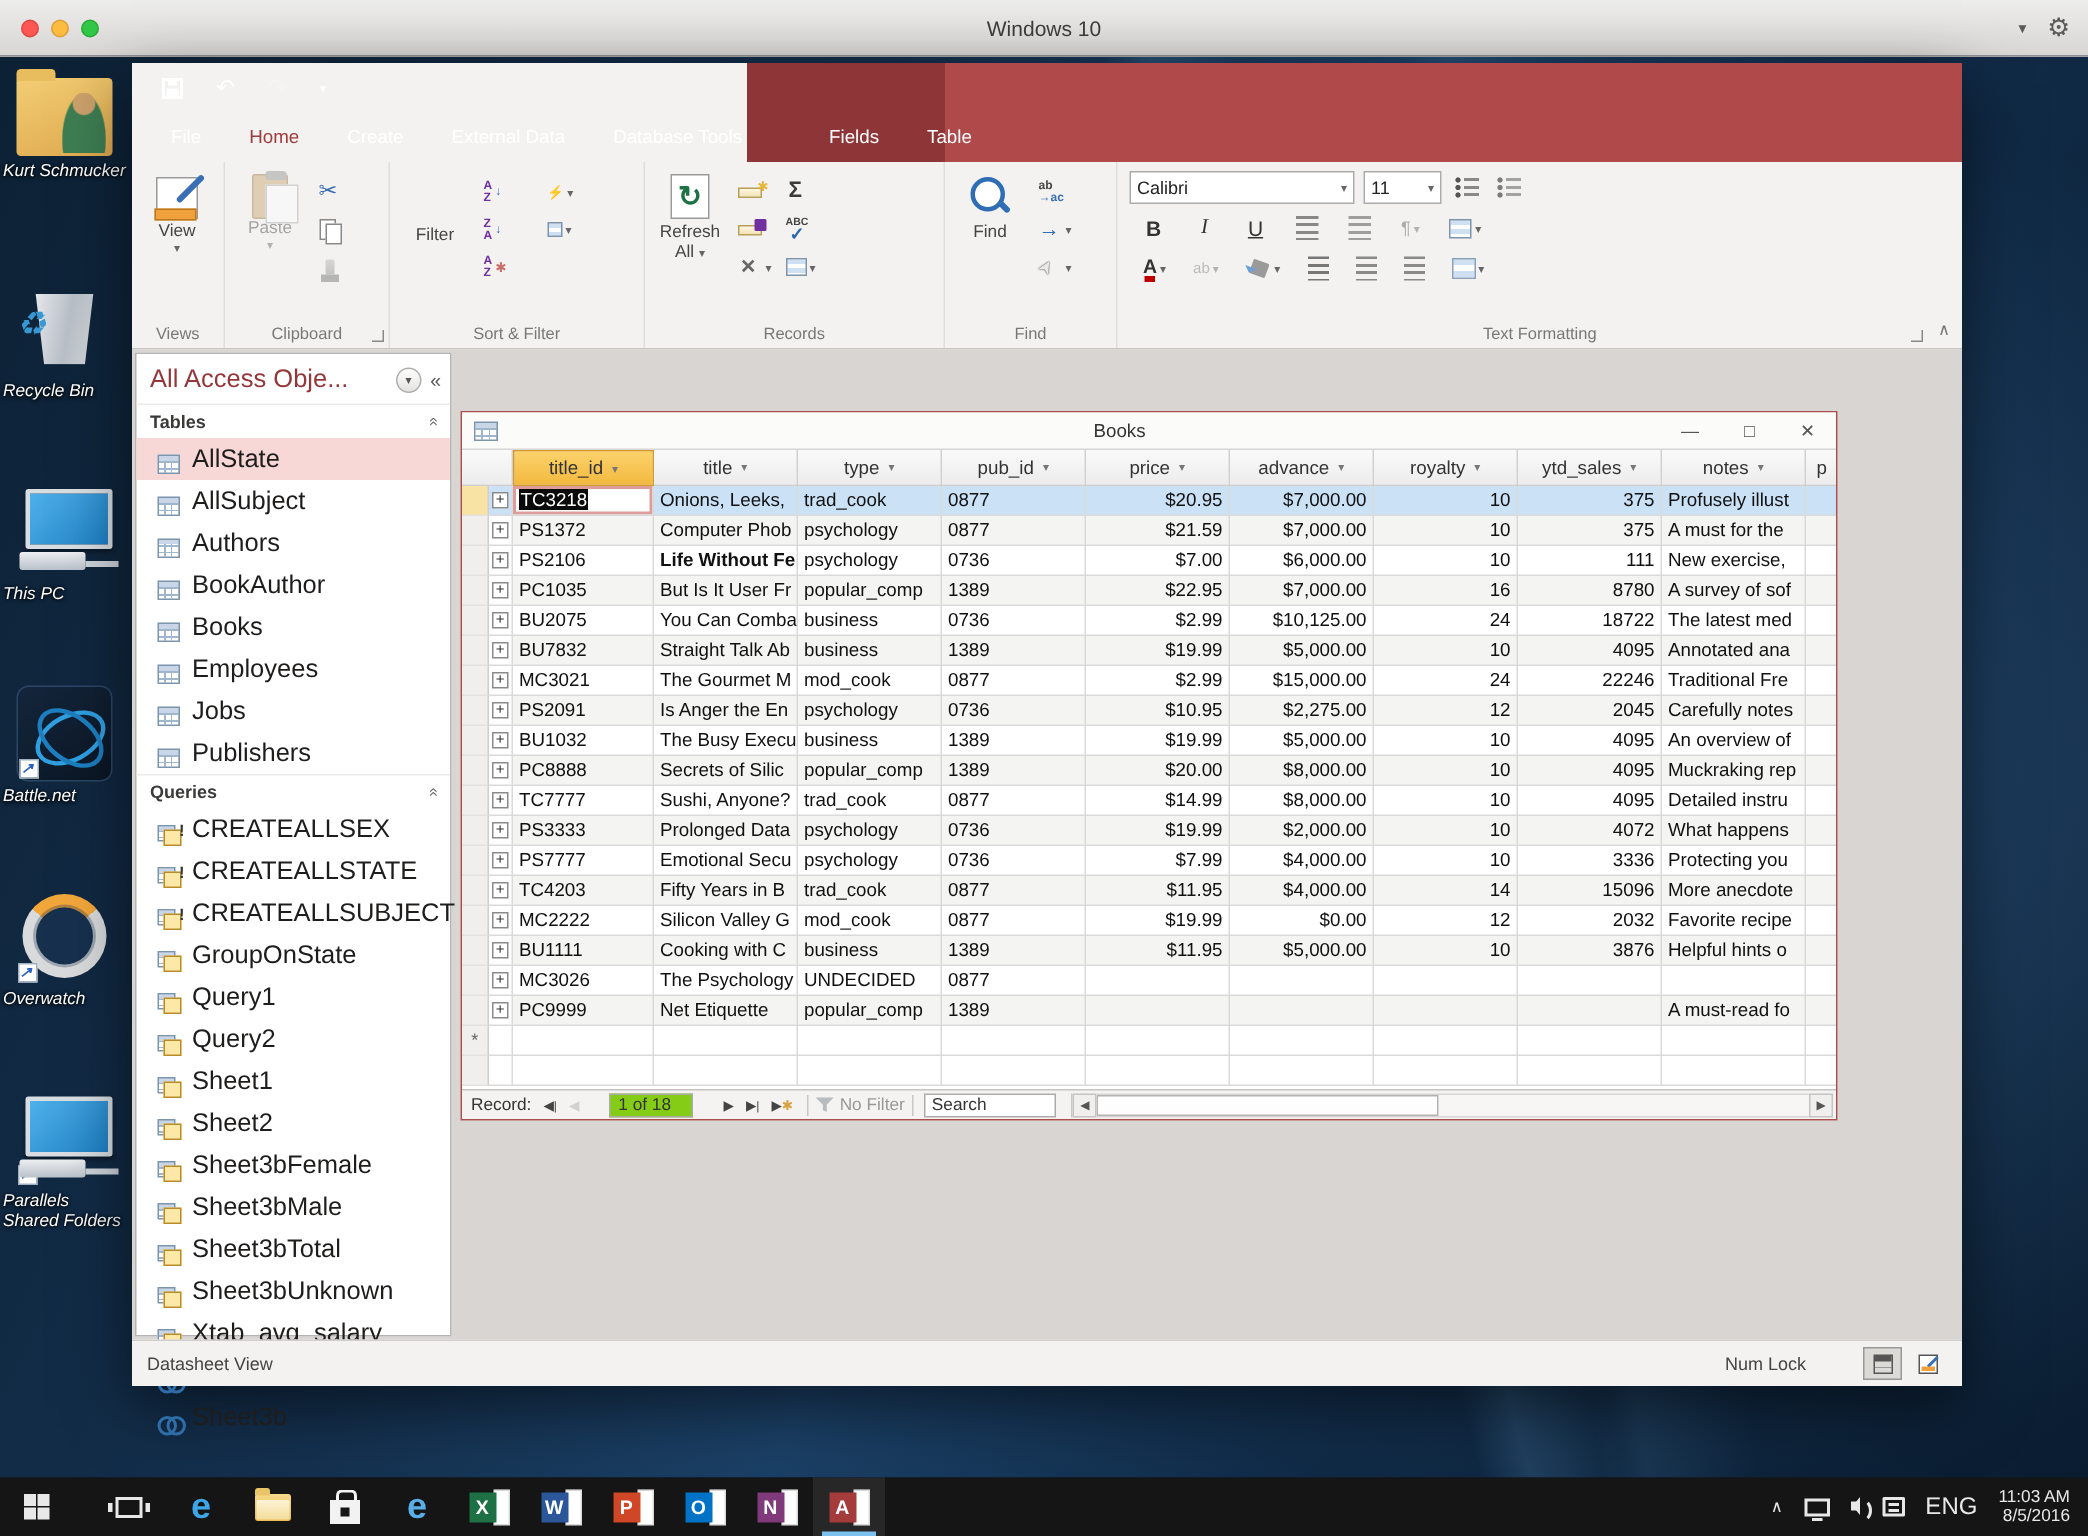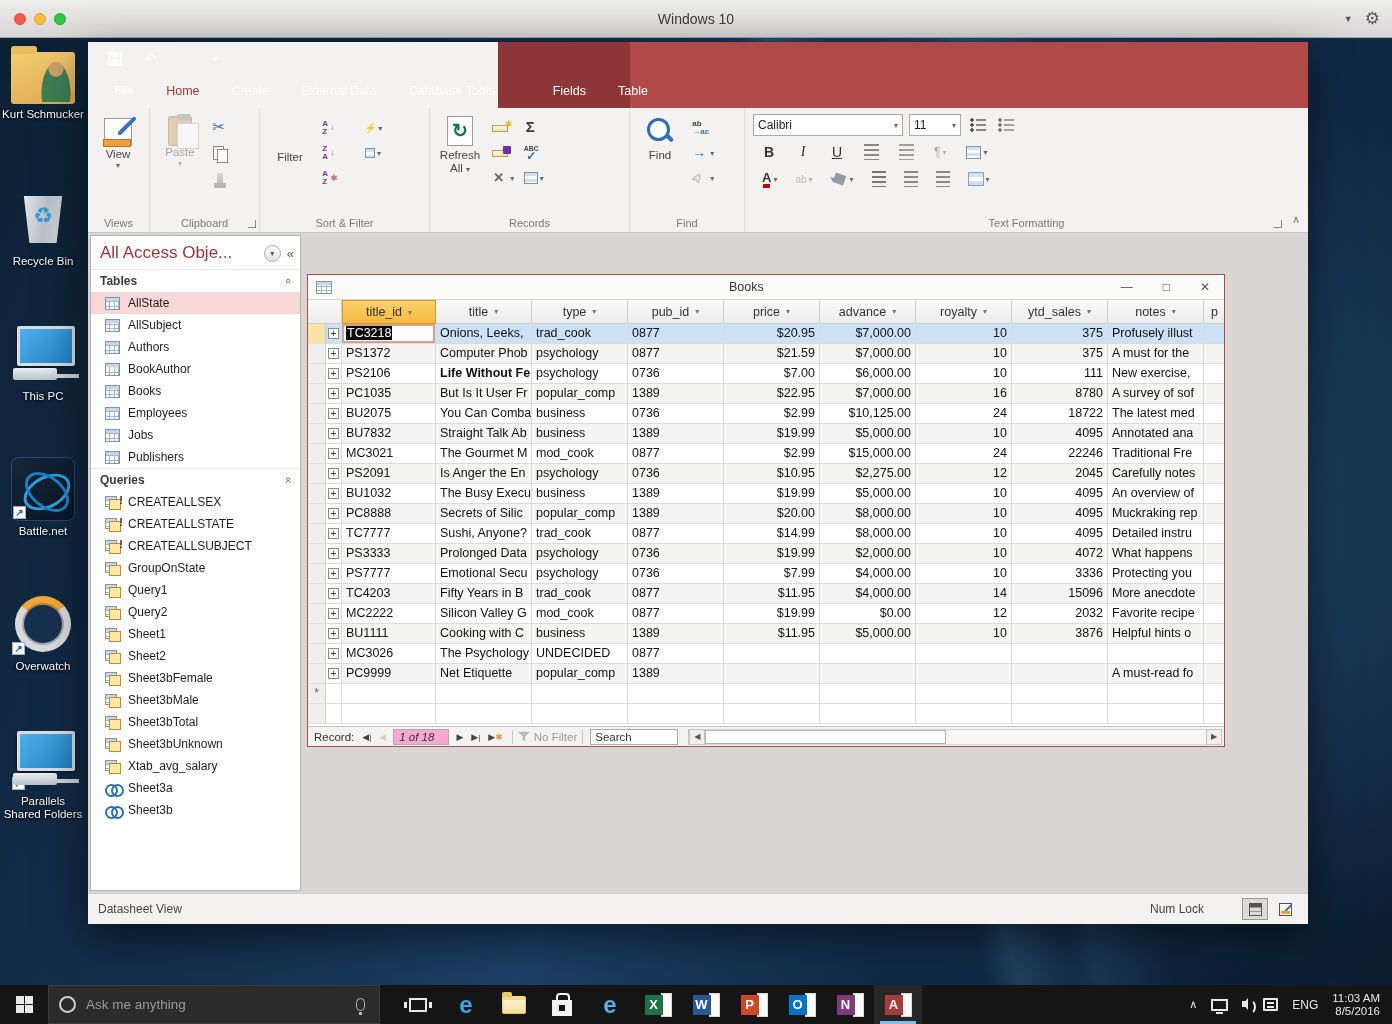--- a/index.html
+++ b/index.html
@@ -23,21 +23,21 @@
 
   
   .desktop { position:absolute; left:0; top:38px; width:1392px; height:947px;
     background:
       linear-gradient(75deg, transparent 60%, rgba(120,190,240,.16) 62%, transparent 66%),
       linear-gradient(82deg, transparent 70%, rgba(120,190,240,.10) 72%, transparent 77%),
       radial-gradient(1100px 760px at 78% 52%, rgba(90,160,220,.28), transparent 62%),
       linear-gradient(115deg, #0d2135 0%, #14304e 35%, #1b4066 52%, #102a46 72%, #0a1c30 100%); }
 
   .dicons { position:absolute; left:2px; top:8px; width:82px; }
-  .dicon { width:82px; height:135px; text-align:center; cursor:default; }
+  .dicon { width:82px; height:135px; cursor:default;font-style:italic; }
   .dart { position:relative; width:64px; height:64px; margin:0 auto 4px; }
   .dlabel { color:#fff; font-size:11.5px; line-height:13px; text-shadow:0 1px 3px rgba(0,0,0,.95), 0 0 2px rgba(0,0,0,.8); }
   .badge { position:absolute; left:1px; bottom:1px; width:13px; height:13px; background:#fff; border:1px solid #9fb0c0; color:#2a62c5; font-size:10px; line-height:11px; font-weight:bold; }
   
   .art-userfolder { background:linear-gradient(#f6d27c,#e8b throwback); }
   .art-userfolder { background:linear-gradient(160deg,#f2cd74,#dfa94e); border-radius:3px; margin-top:6px; height:52px; }
   .art-userfolder::before { content:""; position:absolute; left:0; top:-6px; width:26px; height:8px; background:#e8bd5e; border-radius:3px 3px 0 0; }
   .art-userfolder::after { content:""; position:absolute; right:4px; bottom:2px; width:30px; height:40px;
     background:
       radial-gradient(circle at 50% 18%, #caa06a 0 7px, rgba(0,0,0,0) 8px),
@@ -155,21 +155,21 @@
 
   
   .navpane { position:absolute; left:2px; top:2px; width:211px; height:656px; background:#fff; border:1px solid #b6b4b2; display:flex; flex-direction:column; }
   .nptitle { display:flex; align-items:center; padding:7px 6px 6px 9px; }
   .nptext { color:#94373a; font-size:17px; flex:1; white-space:nowrap; overflow:hidden; }
   .npdrop { width:17px; height:17px; border:1px solid #b0aeac; border-radius:50%; background:linear-gradient(#fff,#e4e2e0); color:#555; font-size:8px; text-align:center; line-height:16px; margin-right:6px; }
   .npshut { color:#555; font-size:13px; }
   .npsection { display:flex; align-items:center; padding:4px 8px 4px 9px; border-top:1px solid #eceae8; }
   .npsection .sname { font-weight:bold; color:#3b3a39; font-size:12px; flex:1; }
   .npsection .schev { color:#666; font-size:11px; transform:rotate(90deg); }
-  .npitem { display:flex; align-items:flex-end; gap:8px; padding:4px 12px 4px 14px; font-size:12px; color:#1e1d1c; }
+  .npitem { display:flex; align-items:flex-end; gap:8px; padding:4px 12px 4px 14px; font-size:17px; color:#1e1d1c; }
   .npitem.sel { background:#f8d8d7; }
   .tbl-ic { width:15px; height:13px; border:1px solid #7d94ad; background:
       linear-gradient(#c8d6e8 0 3px, transparent 3px),
       repeating-linear-gradient(to right, transparent 0 3.5px, #9fb6cc 3.5px 4.5px),
       repeating-linear-gradient(to bottom, transparent 0 3.5px, #9fb6cc 3.5px 4.5px), #fff; flex:none; }
   .q-ic { position:relative; width:15px; height:13px; flex:none; }
   .q-ic .g { position:absolute; left:0; top:0; width:12px; height:11px; border:1px solid #7d94ad; background:
       linear-gradient(#c8d6e8 0 3px, transparent 3px),
       repeating-linear-gradient(to bottom, transparent 0 3px, #9fb6cc 3px 4px), #fff; }
   .q-ic .g2 { left:4px; top:3px; background:#fde8a7; border-color:#b98c2a; }
@@ -205,21 +205,21 @@
   .dsrow.current .rexp { background:#cbe2f6; }
   .a-right { text-align:right; }
   .dcell.editing { background:#fff !important; box-shadow:inset 0 0 0 2px #dc9d9b; }
   .selhl { background:#0a0a0a; color:#fff; padding:0 1px; }
   .dsrow.star .rexp, .dsrow.filler .rexp { border-bottom-color:#dadada; }
 
   .recnav { height:20px; background:#f4f3f2; border-top:1px solid #c6c4c2; display:flex; align-items:center; font-size:11.5px; color:#333; }
   .recnav .lbl { padding:0 4px 0 6px; }
   .rnbtn { color:#444; font-size:9px; padding:0 4px; }
   .rnbtn.dim { color:#aaa; }
-  .rnbox { background:#f9a8d4; border:1px solid #ababab; height:16px; line-height:15px; padding:0 14px 0 5px; margin:0 3px;font-style:italic; }
+  .rnbox { background:#84cc16; border:1px solid #ababab; height:16px; line-height:15px; padding:0 14px 0 5px; margin:0 16px; }
   .rnsep { width:1px; height:14px; background:#c9c7c5; margin:0 5px; }
   .nofilter { display:flex; align-items:center; gap:4px; color:#9a9896; }
   .nf-ic { width:12px; height:12px; background:#b9bcbf; clip-path:polygon(0 10%, 100% 10%, 62% 50%, 62% 90%, 40% 80%, 40% 50%); }
   .searchbox { background:#fff; border:1px solid #ababab; height:16px; line-height:15px; width:88px; padding:0 4px; color:#333; margin-left:2px; }
   .hscroll { flex:1; display:flex; align-items:center; height:16px; margin:0 2px 0 10px; border-left:1px solid #c9c7c5; }
   .hs-arrow { width:16px; height:16px; background:#f0efee; border:1px solid #c6c4c2; text-align:center; line-height:14px; font-size:8px; color:#555; flex:none; }
   .hs-track { flex:1; height:16px; background:#f7f6f5; border-top:1px solid #d8d6d4; border-bottom:1px solid #d8d6d4; position:relative; }
   .hs-thumb { position:absolute; left:0; top:0; width:48%; height:14px; background:#fdfdfd; border:1px solid #b5b3b1; }
 
   
@@ -264,21 +264,21 @@
   .tr-chev { font-size:11px; }
   .tr-net { position:relative; width:17px; height:12px; border:2px solid #e8e8e8; }
   .tr-net::after { content:""; position:absolute; left:3px; bottom:-5px; width:7px; height:2px; background:#e8e8e8; box-shadow:-4px 2px 0 -0px transparent; }
   .tr-vol { position:relative; width:10px; height:12px; }
   .tr-vol::before { content:""; position:absolute; left:0; top:3px; width:4px; height:6px; background:#e8e8e8; }
   .tr-vol::after { content:""; position:absolute; left:1px; top:0; border:6px solid transparent; border-right:5px solid #e8e8e8; border-left:none; }
   .tr-wave { position:relative; width:7px; height:14px; margin-left:-10px; }
   .tr-wave::before { content:""; position:absolute; left:0; top:1px; width:10px; height:12px; border:2px solid transparent; border-right-color:#e8e8e8; border-radius:50%; }
   .tr-action { position:relative; width:15px; height:13px; border:2px solid #e8e8e8; border-radius:1px; }
   .tr-action::after { content:""; position:absolute; left:2px; top:2px; right:2px; height:2px; background:#e8e8e8; box-shadow:0 4px 0 #e8e8e8; }
-  .tr-lang { font-size:12px; }
+  .tr-lang { font-size:16px; }
   .tr-clock { text-align:right; font-size:11.5px; line-height:13px; }
 </style>
 </head>
 <body>
 
 <div class="screen">
 
   <div class="macbar">
     <div class="tlights">
       <span class="tl r"></span>
@@ -1122,25 +1122,20 @@
             <span class="vb-dz"></span>
           </span>
       </div>
     </div>
   </div>
 
   <div class="taskbar">
     <div class="startbtn">
         <span class="winlogo"></span>
       </div>
-    <div class="cortana">
-      <span class="cort-ring"></span>
-      <span class="cort-text">Ask me anything</span>
-      <span class="mic"></span>
-    </div>
     <div class="tapps">
         <div class="tapp">
           <span class="ic-taskview"></span>
         </div>
         <div class="tapp">
           <span class="ic-letter" style="color: rgb(59, 167, 232);">e</span>
         </div>
         <div class="tapp">
           <span class="ic-folder"></span>
         </div>

